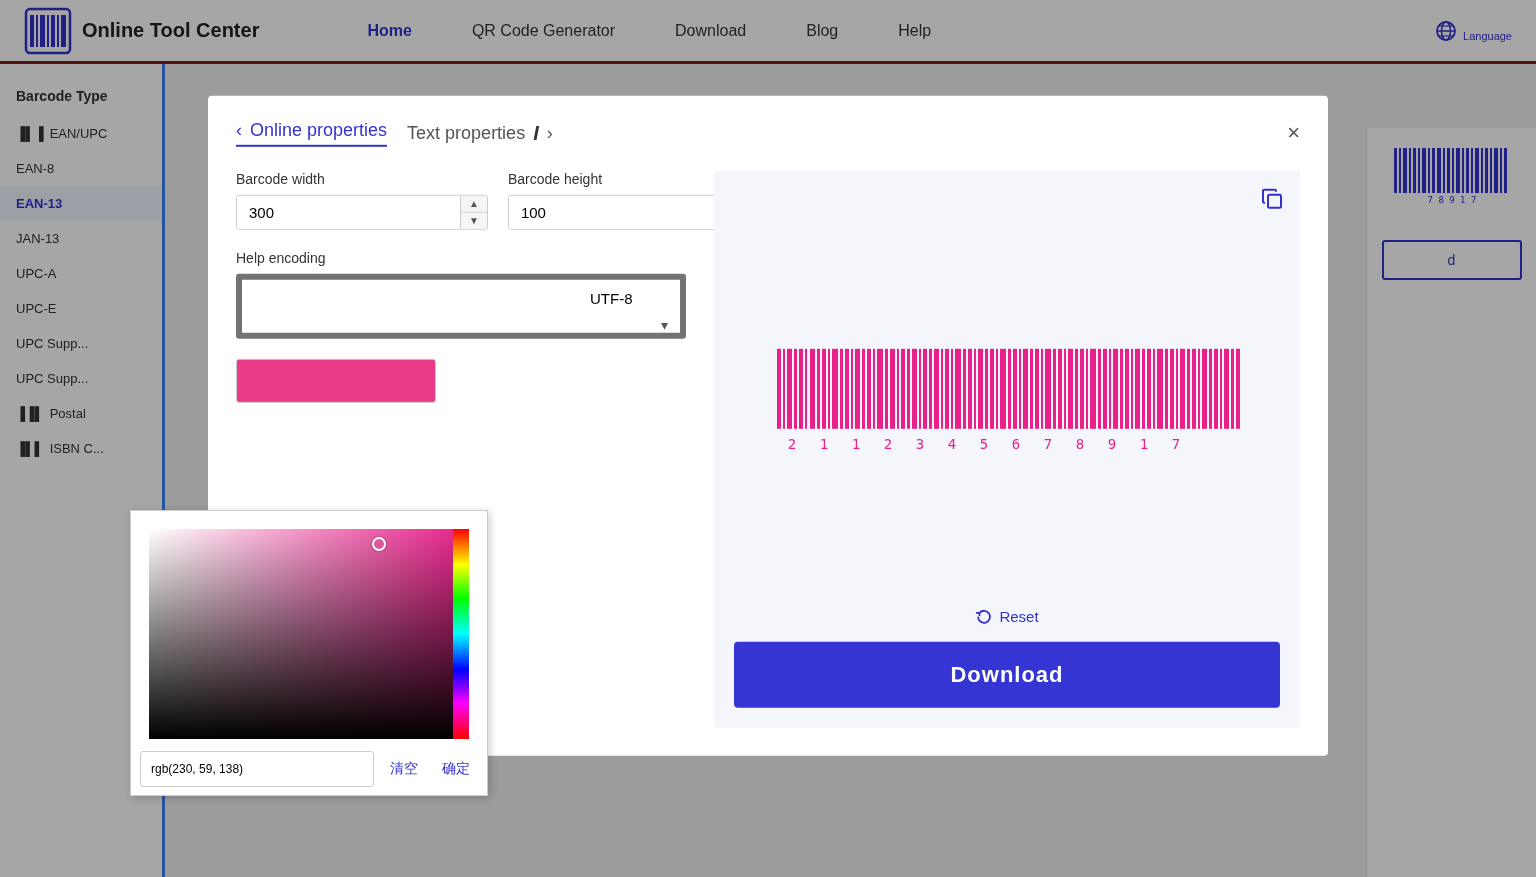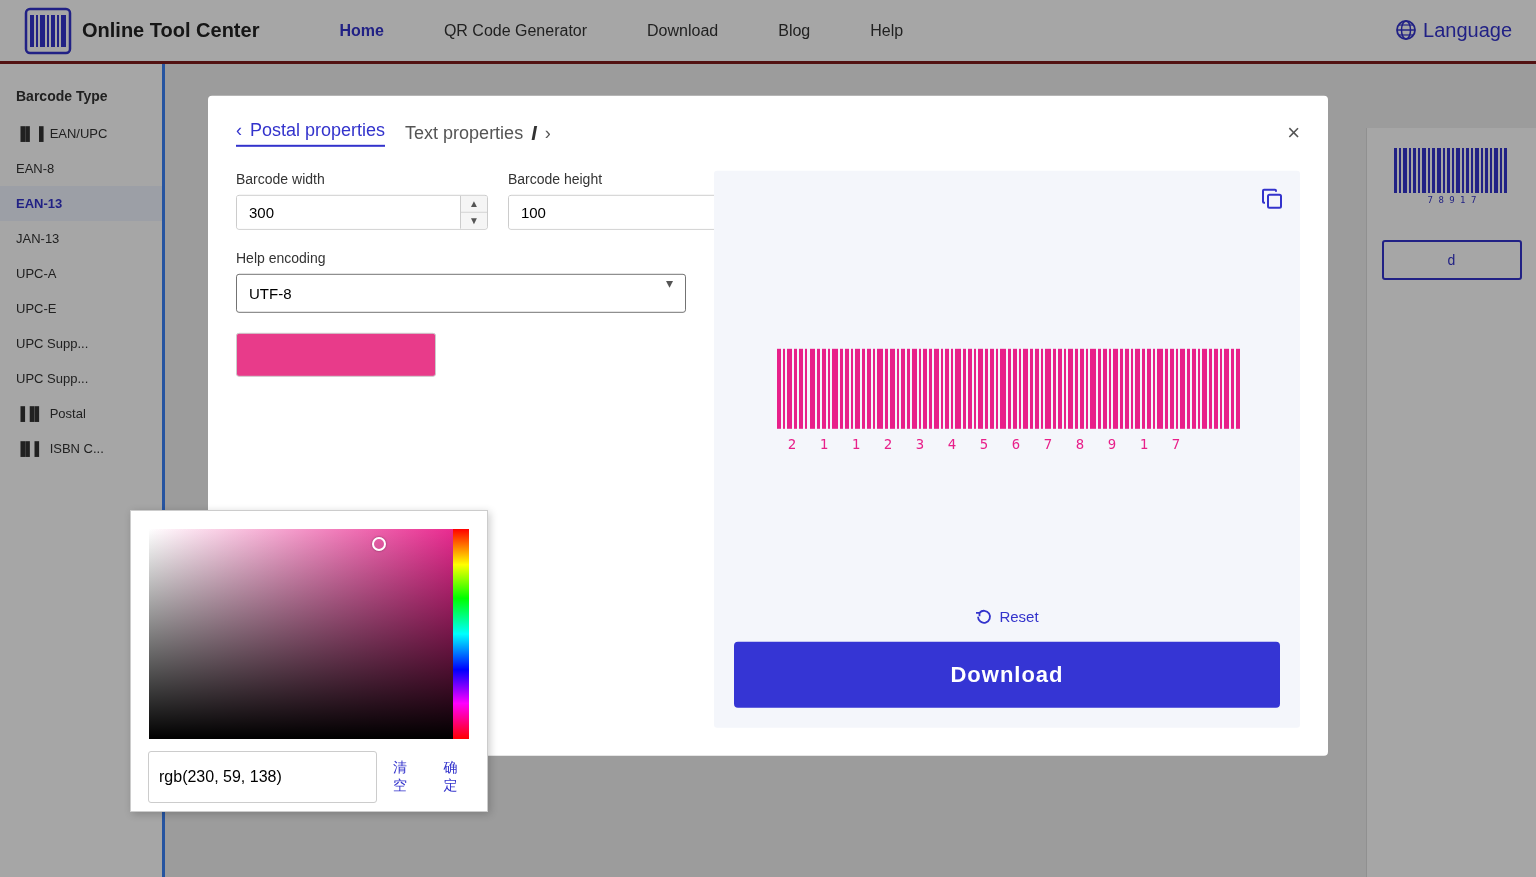--- a/index.html
+++ b/index.html
@@ -35,38 +35,39 @@
     }
     .header-logo-text {
       font-size: 20px;
       font-weight: bold;
       color: #222;
     }
     .header-nav {
       display: flex;
       gap: 60px;
       flex: 1;
+      margin-left: 28px;
     }
     .nav-item {
       font-size: 16px;
       color: #333;
       cursor: pointer;
       text-decoration: none;
     }
     .nav-item.active {
       color: #3333cc;
       font-weight: bold;
     }
     .header-lang {
       display: flex;
-      align-items: flex-start;
+      align-items: flex-end;
       gap: 6px;
       color: #3333cc;
       cursor: pointer;
-      font-size: 20px;
+      font-size: 11px;
     }
 
     
     .bg-content {
       position: absolute;
       top: 64px;
       left: 0;
       right: 0;
       bottom: 0;
       background: #f0f0f0;
@@ -231,24 +232,25 @@
       justify-content: center;
     }
     .spinner-btn:first-child {
       border-bottom: 1px solid #ccc;
     }
 
     .form-group-full {
       margin-bottom: 20px;
     }
     .select-wrapper {
-      border: 1px solid #737373;
+      border: 6px solid #737373;
       border-radius: 3px;
       display: flex;
-      align-items: flex-start;
+      align-items: flex-end;
+      flex-direction: column;
     }
     .select-wrapper select {
       flex: 1;
       border: none;
       padding: 10px 12px;
       font-size: 15px;
       outline: none;
       background: transparent;
       appearance: none;
     }
@@ -339,24 +341,23 @@
     .color-picker-footer {
       display: flex;
       align-items: center;
       padding: 6px 9px 8px;
       gap: 8px;
     }
     .color-picker-value {
       flex: 1;
       border: 1px solid #ccc;
       border-radius: 3px;
-      padding: 16px 10px;
-      font-size: 16px;
+      padding: 10px 10px;
+      font-size: 12px;
       outline: none;
-      margin-left: 8px;
     }
     .color-picker-clear {
       color: #3333cc;
       font-size: 14px;
       cursor: pointer;
       padding: 4px 8px;
     }
     .color-picker-confirm {
       color: #3333cc;
       font-size: 14px;
@@ -569,21 +570,21 @@
   </div>
 </div>
 
 <div class="overlay"></div>
 
 <div class="modal">
 
   <div class="modal-header">
     <div class="modal-tab active">
       <span class="chevron-left">‹</span>
-      <span>Postal properties</span>
+      <span>Online properties</span>
     </div>
     <div style="margin: 0 20px; font-size: 18px; color: #555; display:flex; align-items:center; gap:8px;">
       <span>Text properties</span>
       <span class="cursor-icon">I</span>
       <span class="chevron-right">›</span>
     </div>
     <button class="modal-close">×</button>
   </div>
 
   <div class="modal-body">

